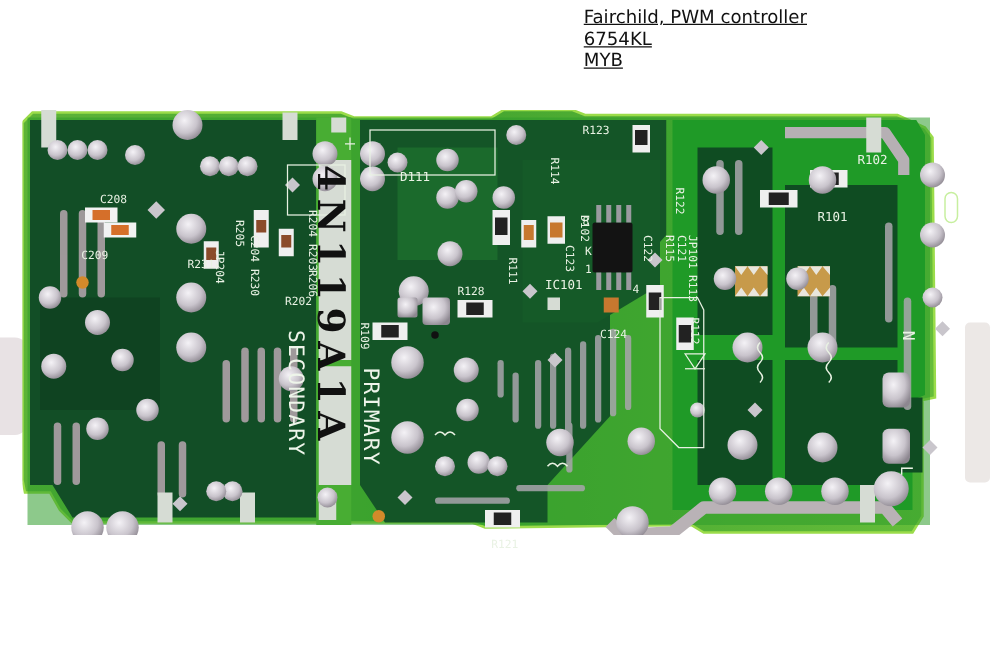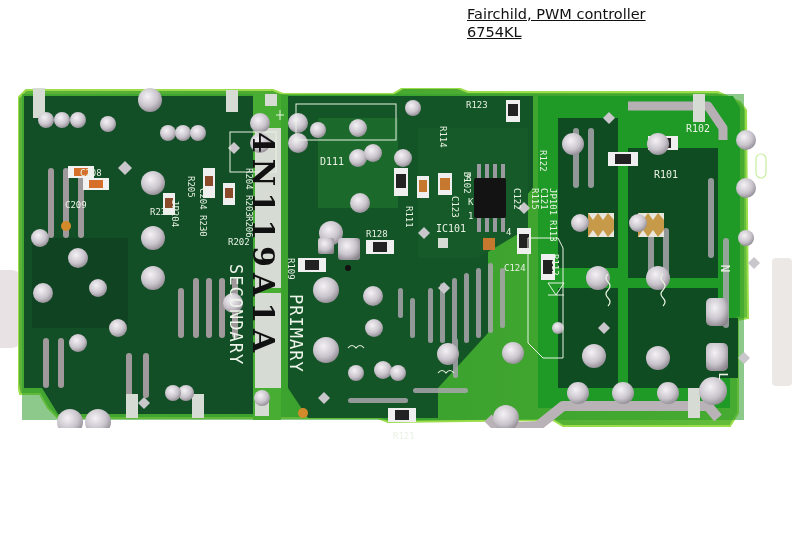--- a/index.html
+++ b/index.html
@@ -13,20 +13,21 @@
   .bigsilk{position:absolute;color:#eef5ea;font-family:"DejaVu Sans Mono",monospace;font-size:17px;letter-spacing:1px;writing-mode:vertical-rl;white-space:nowrap;}
   .marker{position:absolute;color:#111;font-family:"DejaVu Serif",serif;font-weight:bold;font-size:30px;writing-mode:vertical-rl;letter-spacing:6px;white-space:nowrap;}
   .conn{position:absolute;background:#efeae7;border-radius:4px;}
 </style>
 </head>
 <body>
 
 <div class="caption">
   <div>Fairchild, PWM controller</div>
   <div>6754KL</div>
+  <div>MYB</div>
 </div>
 
 <div class="conn" style="left:0;top:270px;width:22px;height:78px;background:#e8e2e4;border-radius:0 10px 10px 0;"></div>
 <div class="conn" style="left:772px;top:258px;width:20px;height:128px;background:#ece8e6;"></div>
 
 <div class="board">
   <svg width="767" height="340" viewBox="0 0 767 340">
     <defs>
       <radialGradient id="pad" cx="40%" cy="35%" r="70%">
         <stop offset="0%" stop-color="#f4f2f6"></stop>
@@ -287,40 +288,40 @@
   <div class="bigsilk" style="left:268px;top:206px;">PRIMARY</div>
 
   <div class="silk" style="left:704px;top:176px;font-size:13px;transform:rotate(90deg);">N</div>
   <div class="silk" style="left:702px;top:284px;font-size:13px;transform:rotate(90deg);">L</div>
 
   <div class="silk" style="left:418px;top:136px;font-size:10px;">IC101</div>
   <div class="silk" style="left:450px;top:124px;">1</div>
   <div class="silk" style="left:488px;top:140px;">4</div>
   <div class="silk" style="left:448px;top:86px;">8</div>
 
-  <div class="silk" style="left:62px;top:81px;">C208</div>
+  <div class="silk" style="left:62px;top:68px;">C208</div>
   <div class="silk" style="left:47px;top:113px;">C209</div>
   <div class="silk" style="left:132px;top:72px;margin-top:48px;">R231</div>
   <div class="silk v" style="left:168px;top:88px;">R205</div>
   <div class="silk v" style="left:180px;top:100px;"><span>C204</span> <span>R230</span></div>
   <div class="silk v" style="left:152px;top:112px;">JP204</div>
   <div class="silk v" style="left:226px;top:80px;"><span>R204</span> <span>R203</span></div>
   <div class="silk v" style="left:226px;top:128px;">R206</div>
   <div class="silk" style="left:210px;top:150px;">R202</div>
 
-  <div class="silk" style="left:302px;top:50px;font-size:10px;margin-top:19px;">D111</div>
+  <div class="silk" style="left:302px;top:50px;font-size:10px;">D111</div>
   <div class="silk" style="left:448px;top:13px;">R123</div>
   <div class="silk v" style="left:420px;top:38px;">R114</div>
   <div class="silk v" style="left:444px;top:84px;">D102</div>
   <div class="silk" style="left:450px;top:110px;">K</div>
   <div class="silk v" style="left:432px;top:108px;">C123</div>
   <div class="silk v" style="left:386px;top:118px;">R111</div>
   <div class="silk" style="left:348px;top:142px;">R128</div>
   <div class="silk v" style="left:268px;top:170px;">R109</div>
-  <div class="silk" style="left:462px;top:176px;margin-left:24px;">C124</div>
+  <div class="silk" style="left:462px;top:176px;">C124</div>
   <div class="silk v" style="left:520px;top:62px;">R122</div>
   <div class="silk v" style="left:530px;top:100px;">JP101</div>
   <div class="silk v" style="left:521px;top:100px;">C121</div>
   <div class="silk v" style="left:512px;top:100px;">R115</div>
   <div class="silk v" style="left:494px;top:100px;">C122</div>
   <div class="silk v" style="left:530px;top:132px;">R113</div>
   <div class="silk v" style="left:532px;top:166px;">R112</div>
   <div class="silk" style="left:632px;top:36px;font-size:10px;margin-left:36px;">R102</div>
   <div class="silk" style="left:592px;top:82px;font-size:10px;padding-left:44px;">R101</div>
   <div class="silk" style="left:375px;top:344px;">R121</div>

